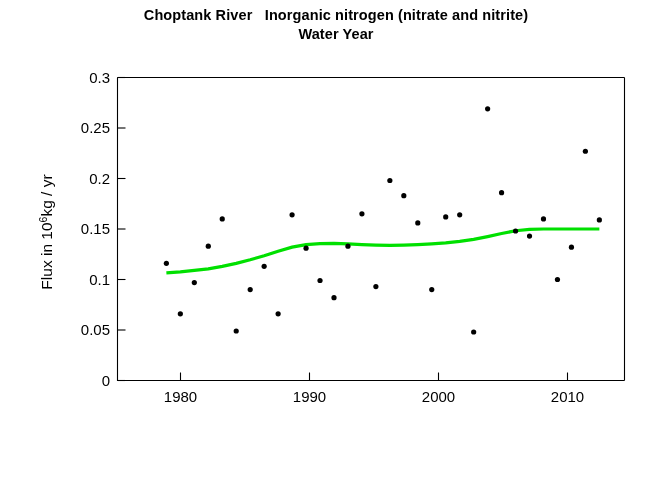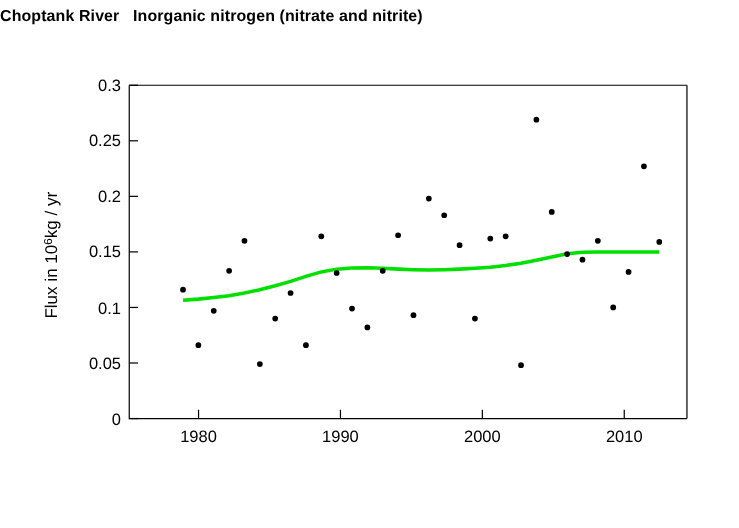--- a/index.html
+++ b/index.html
@@ -20,20 +20,21 @@
     left: 0; top: 0;
     width: 672px;
     height: 480px;
     background: #ffffff;
   }
   .title-block {
     position: absolute;
     left: 0;
     top: 6px;
     width: 672px;
+    text-align: center;
     font-weight: bold;
     font-size: 14.5px;
     line-height: 19px;
     letter-spacing: 0.1px;
   }
   .title-line { display: block; white-space: pre; }
   #plot-svg {
     position: absolute;
     left: 0; top: 0;
   }
@@ -70,20 +71,21 @@
     stroke-linecap: butt;
   }
 </style>
 </head>
 <body>
 
 <div id="figure">
 
   <div class="title-block">
     <span class="title-line">Choptank River   Inorganic nitrogen (nitrate and nitrite)</span>
+    <span class="title-line">Water Year</span>
   </div>
 
   <svg id="plot-svg" width="672" height="480">
 
     <text class="ylab-text" x="52" y="232" text-anchor="middle" transform="rotate(-90 52 232)">
       <tspan>Flux in 10</tspan><tspan class="ylab-sup" dy="-5">6</tspan><tspan dy="5">kg / yr</tspan>
     </text>
 
     <path class="axis-line" d="M117.5 77.5 L117.5 380.5 L624.5 380.5"></path>
     <path class="axis-line" d="M117.5 77.5 L624.5 77.5"></path>

